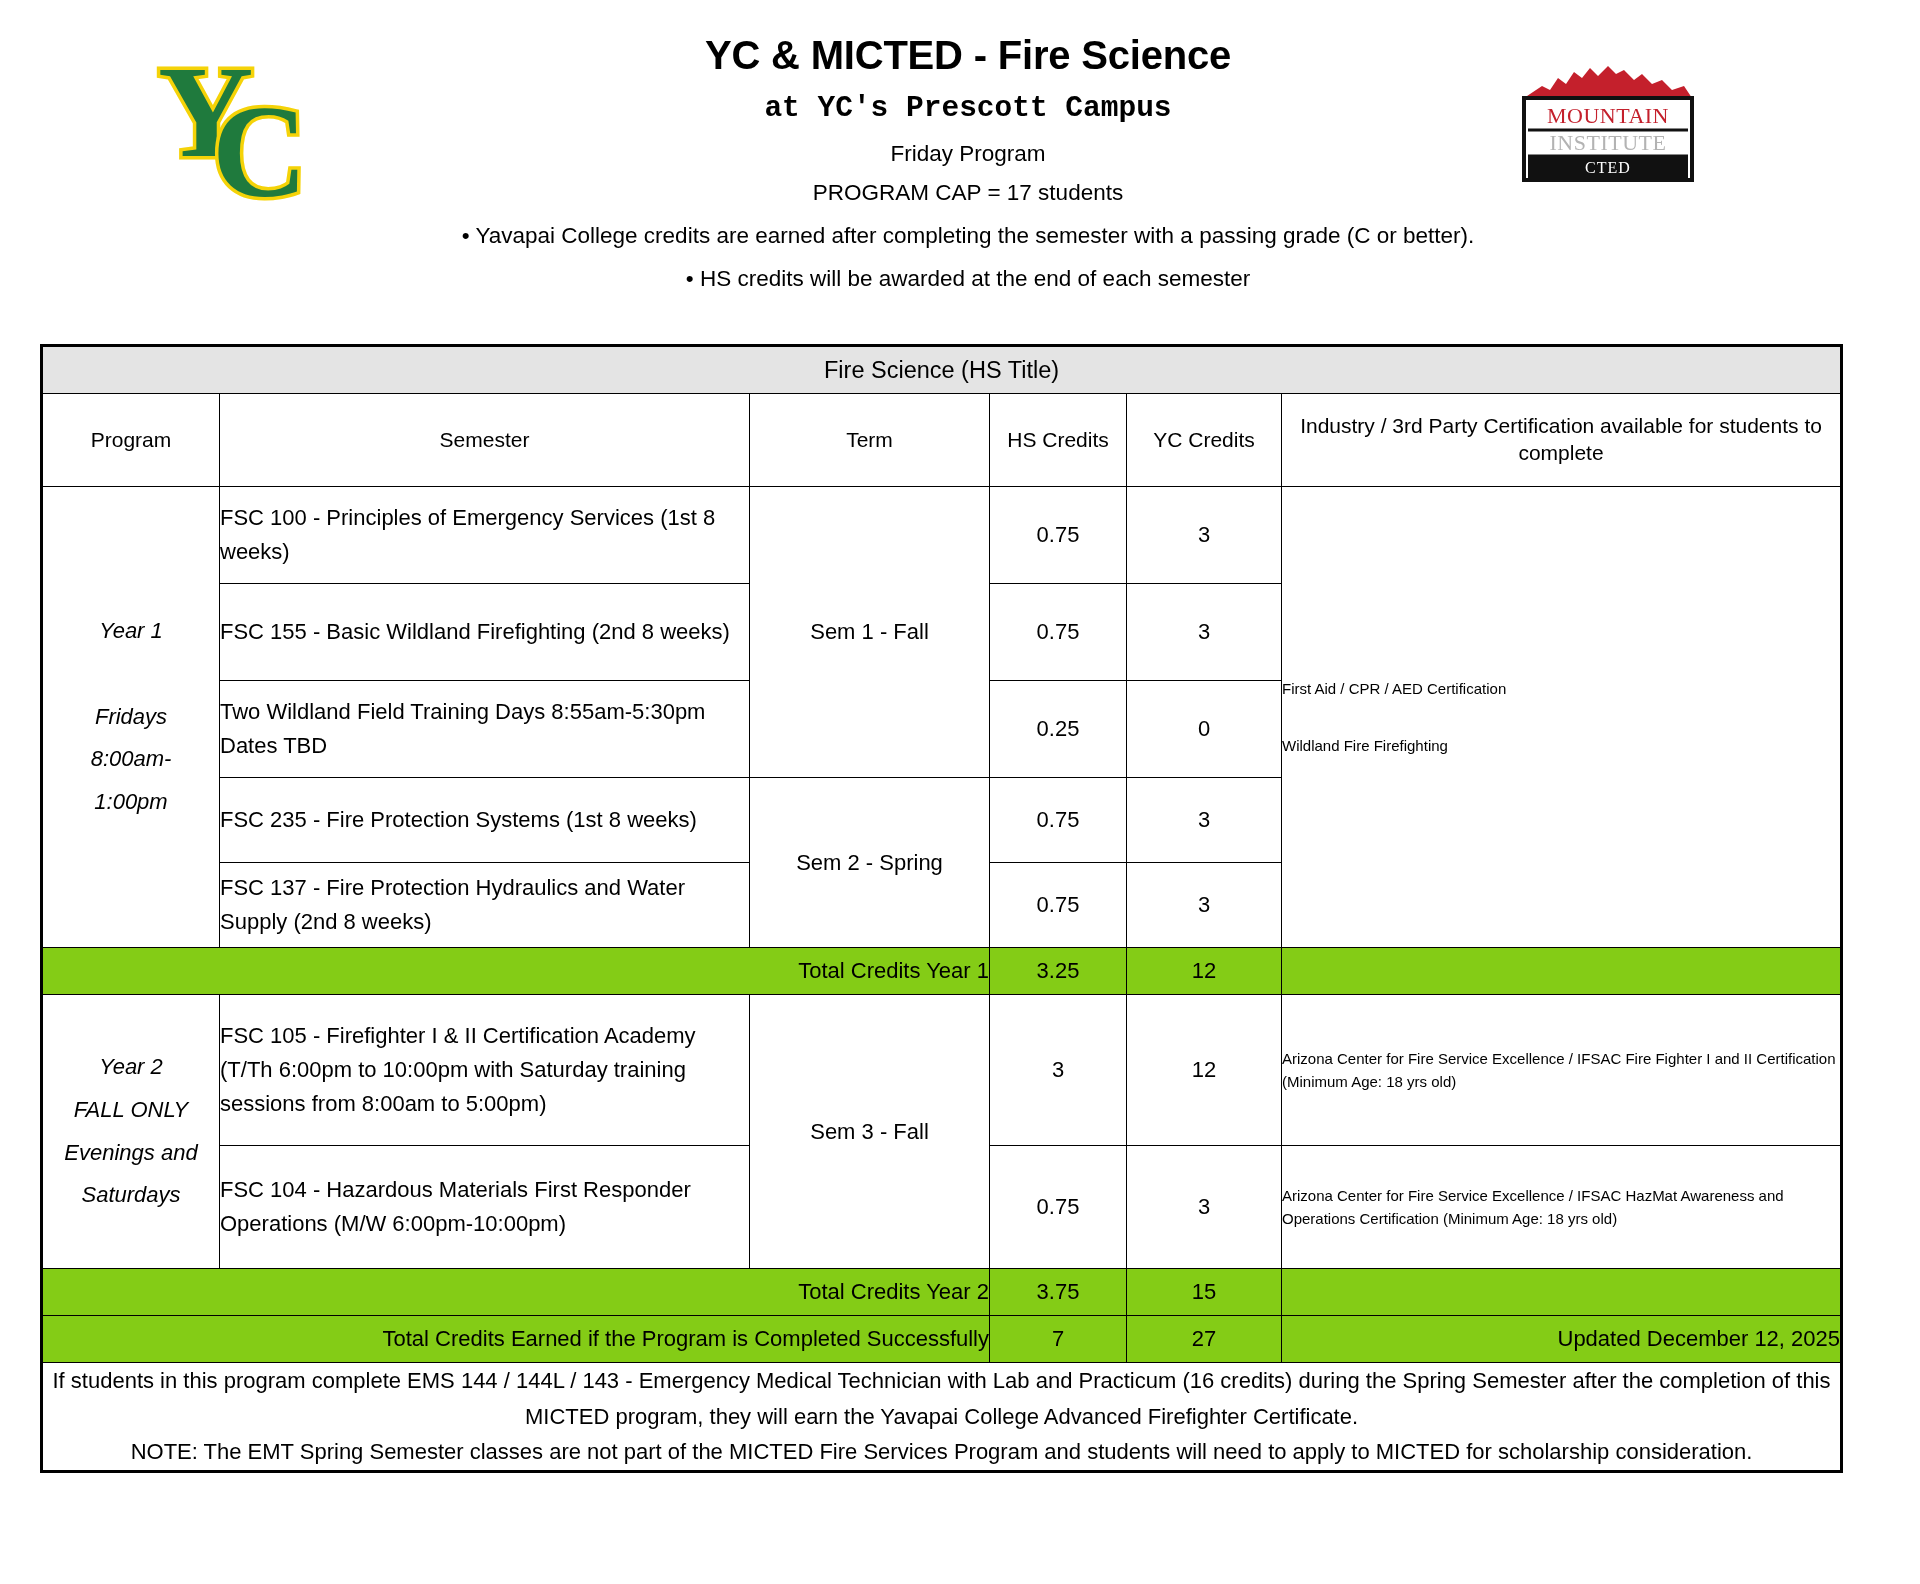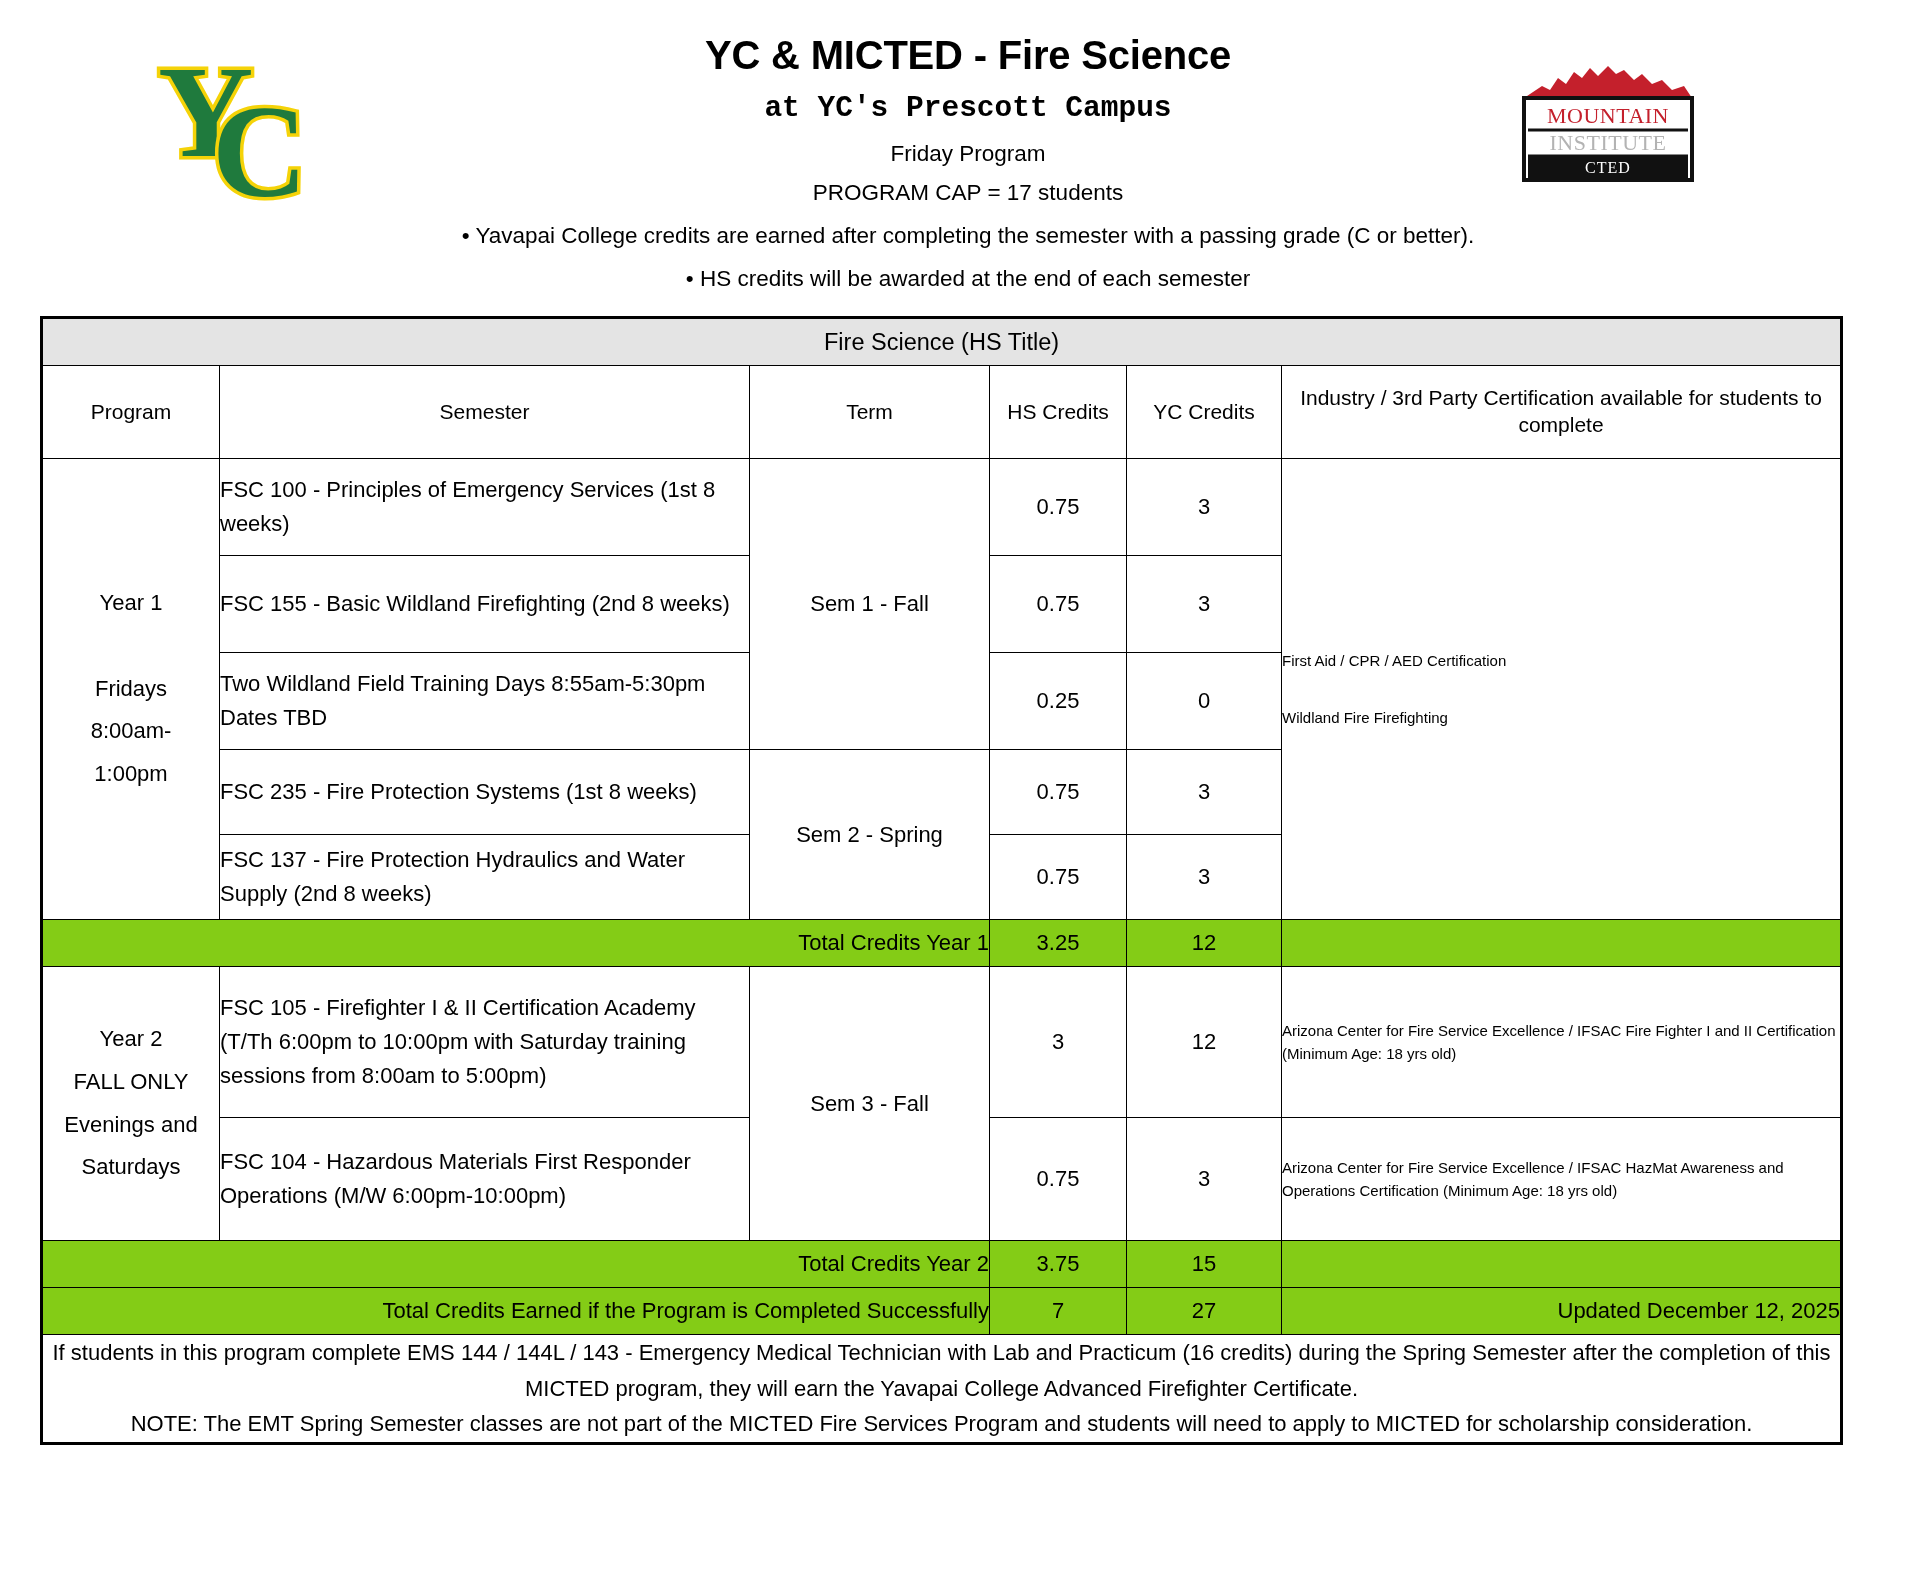--- a/index.html
+++ b/index.html
@@ -76,21 +76,21 @@
   .h-bullet {
     font-size: 22.5px;
     margin-top: 16px;
     line-height: 1.2;
   }
 
   
   .table-wrap {
     position: absolute;
     left: 40px;
-    top: 316px;
+    top: 344px;
     width: 1711px;
   }
 
   table.sched {
     border-collapse: collapse;
     width: 100%;
     table-layout: fixed;
   }
   table.sched td, table.sched th {
     border: 1.6px solid #000;
@@ -132,20 +132,21 @@
   }
 
   .cell-program {
     text-align: center;
     font-size: 22px;
     font-weight: bold;
     line-height: 1.95;
     padding: 4px 4px;
     border-right: 3.2px solid #000;
     border-left: 3.2px solid #000;
+    font-style: italic;
   }
   .cell-course {
     text-align: left;
     font-size: 22px;
     line-height: 1.55;
     padding: 10px 6px 10px 10px;
   }
   .cell-term {
     text-align: center;
     font-size: 22px;

